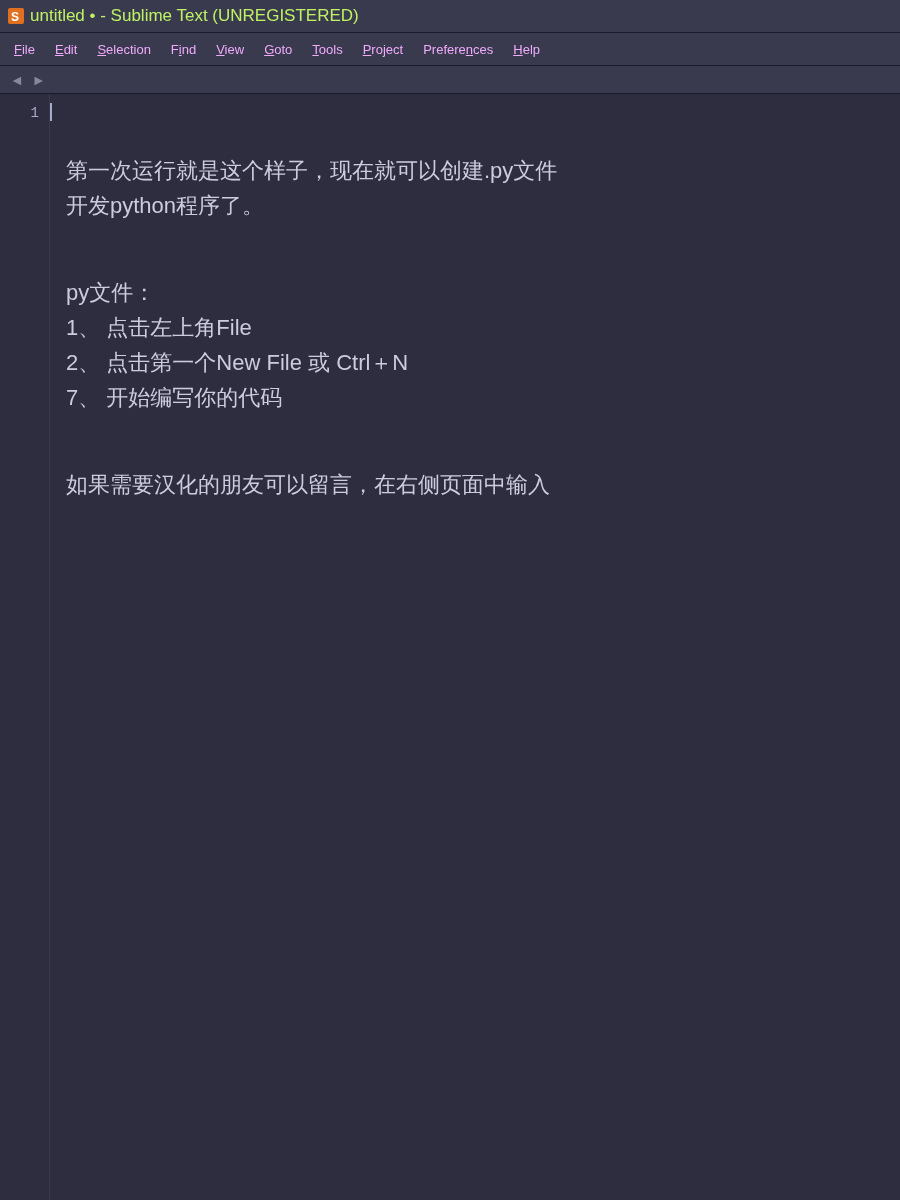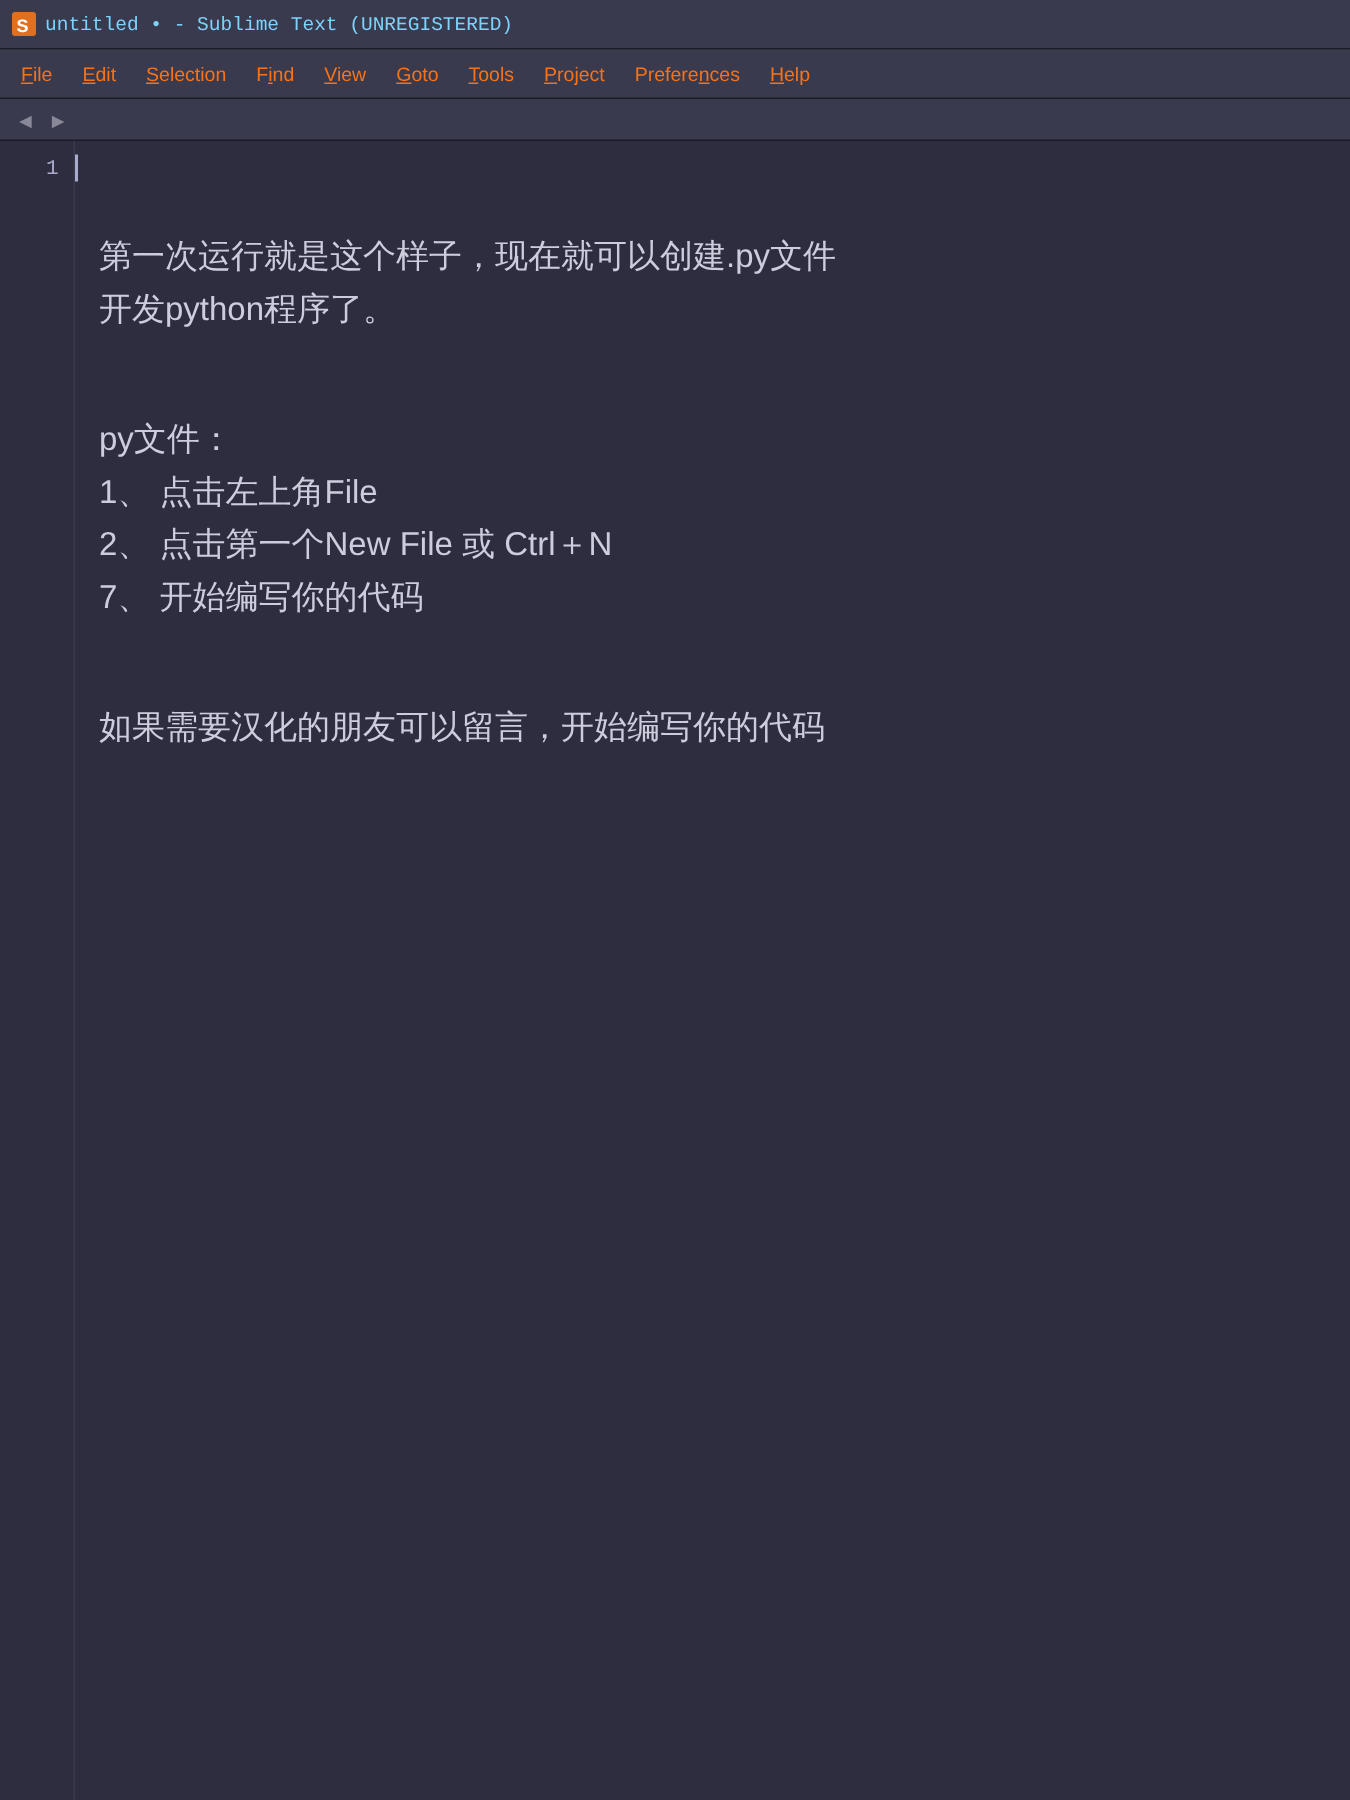--- a/index.html
+++ b/index.html
@@ -27,38 +27,37 @@
     }
 
     #title-bar-icon {
       width: 16px;
       height: 16px;
       margin-right: 6px;
       flex-shrink: 0;
     }
 
     #title-bar-text {
-      color: #7dd3fc;
-      font-size: 13px;
+      color: #bef264;
+      font-size: 17px;
       font-weight: normal;
-      font-family: Liberation Mono, monospace;
     }
 
     
     #menu-bar {
       background-color: #3a3a4f;
       height: 33px;
       display: flex;
       align-items: center;
       padding: 0 4px;
       border-bottom: 1px solid #1a1a28;
     }
 
     .menu-item {
-      color: #f97316;
+      color: #f0abfc;
       font-size: 13px;
       padding: 4px 10px;
       cursor: pointer;
       border-radius: 2px;
       white-space: nowrap;
     }
 
     .menu-item .underline {
       text-decoration: underline;
     }
@@ -230,16 +229,16 @@
     </div>
     <div class="line-block">
       <span class="content-text">2、 点击第一个New File 或 Ctrl＋N</span>
     </div>
     <div class="line-block">
       <span class="content-text">7、 开始编写你的代码</span>
     </div>
     <div class="empty-line"></div>
     <div class="empty-line"></div>
     <div class="line-block">
-      <span class="content-text">如果需要汉化的朋友可以留言，开始编写你的代码</span>
+      <span class="content-text">如果需要汉化的朋友可以留言，在右侧页面中输入</span>
     </div>
   </div>
 </div>
 
 </body></html>

